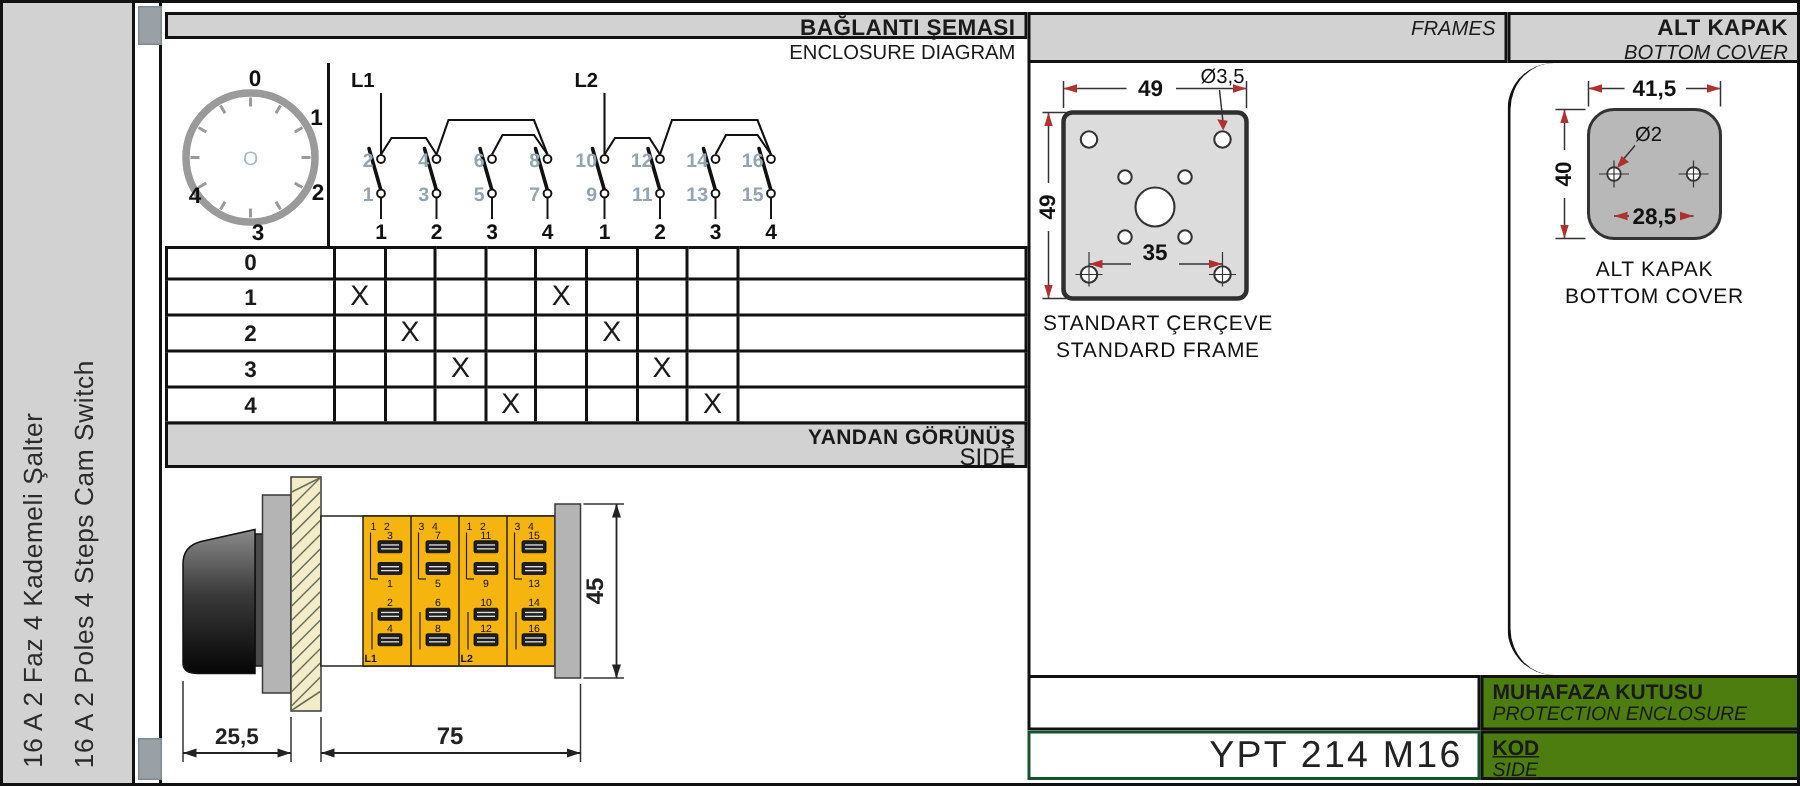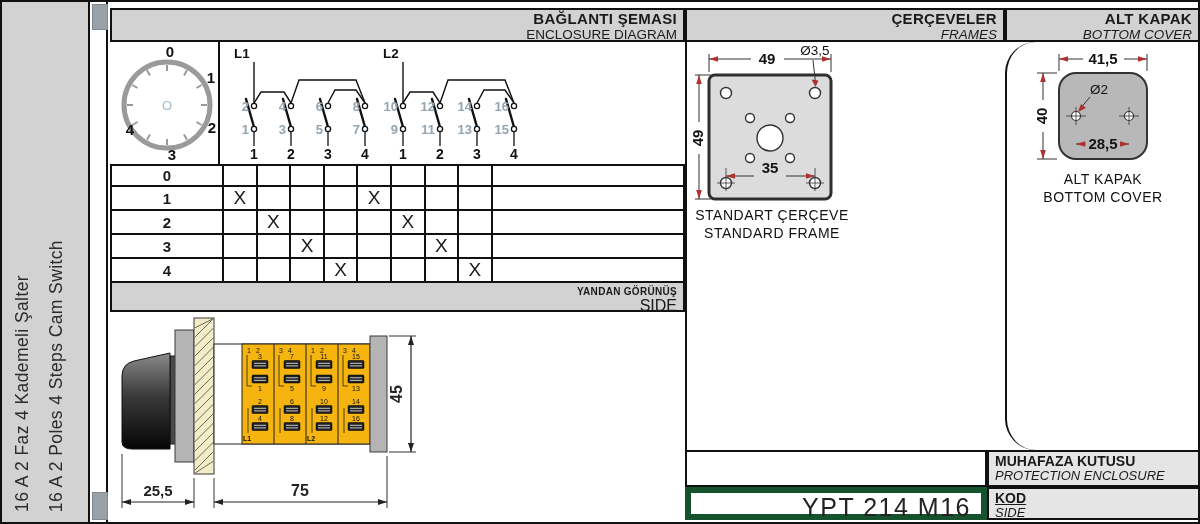--- a/index.html
+++ b/index.html
@@ -18,46 +18,45 @@
   .sec-head{background:#d2d2d2;border:2px solid #111;text-align:right;padding:1px 6px;}
   .sec-head .t{font-weight:bold;font-size:15px;line-height:16px;letter-spacing:.3px;}
   .sec-head .s{font-size:13.5px;line-height:15px;}
   .italic{font-style:italic;}
   
   #swtable{position:absolute;left:108px;top:162px;width:575px;height:114px;border-collapse:collapse;table-layout:fixed;}
   #swtable td{border:2px solid #111;height:19px;padding:0;text-align:center;}
   #swtable td.rowlab{font-weight:bold;font-size:15px;}
   #swtable td.mark{font-size:19px;}
   
-  .foot-gray{background:#e5e5e5;border:2px solid #111;padding:2px 6px;}
+  .foot-gray{background:#4d7c0f;border:2px solid #111;padding:2px 6px;}
   .foot-gray .t{font-weight:bold;font-size:14px;line-height:15px;}
   .foot-gray .s{font-size:13px;line-height:14px;font-style:italic;}
-  #code-value{border:6px solid #14532d;background:#fff;text-align:right;font-size:25px;letter-spacing:1.5px;line-height:29px;padding-right:10px;color:#222;}
+  #code-value{border:2px solid #14532d;background:#fff;text-align:right;font-size:25px;letter-spacing:1.5px;line-height:29px;padding-right:10px;color:#222;}
   .cell-borders{border:2px solid #111;background:#fff;}
 </style>
 </head>
 <body>
 
 <div id="page">
 
   <div class="abs" id="vstrip">
     <span class="vtext" id="vtext-tr">16 A 2 Faz 4 Kademeli Şalter</span>
     <span class="vtext" id="vtext-en">16 A 2 Poles 4 Steps Cam Switch</span>
   </div>
   <div class="abs" id="spine">
     <div class="spine-sq" style="top:2px;height:26px;"></div>
     <div class="spine-sq" style="bottom:2px;height:28px;"></div>
   </div>
 
-  <div class="abs sec-head" style="left:108px;top:6px;width:575px;height:34px;">
+  <div class="abs sec-head" style="left:108px;top:6px;width:575px;height:18px;">
     <div class="t">BAĞLANTI ŞEMASI</div>
     <div class="s">ENCLOSURE DIAGRAM</div>
   </div>
   <div class="abs sec-head" style="left:683px;top:6px;width:320px;height:34px;">
-    <div class="t">ÇERÇEVELER</div>
     <div class="s italic">FRAMES</div>
   </div>
   <div class="abs sec-head" style="left:1003px;top:6px;width:195px;height:34px;">
     <div class="t">ALT KAPAK</div>
     <div class="s italic">BOTTOM COVER</div>
   </div>
 
   <div class="abs" style="left:108px;top:40px;width:110px;height:122px;border-right:2px solid #111;">
     <svg width="108" height="122" viewBox="0 0 108 122">
       <circle cx="57" cy="63" r="43" fill="none" stroke="#9a9a9a" stroke-width="5"></circle>
@@ -248,21 +247,21 @@
           <td class="mark"></td>
           <td class="mark"></td>
           <td class="mark"></td>
           <td class="mark">X</td>
           <td></td>
         </tr>
       </tbody>
   </table>
 
   <div class="abs sec-head" style="left:108px;top:279px;width:575px;height:31px;">
-    <div class="t" style="font-size:10px;line-height:15px;">YANDAN GÖRÜNÜŞ</div>
+    <div class="t" style="font-size:14px;line-height:15px;">YANDAN GÖRÜNÜŞ</div>
     <div class="s" style="font-size:16px;line-height:14px;">SIDE</div>
   </div>
 
   <div class="abs" style="left:108px;top:310px;width:575px;height:208px;">
     <svg width="575" height="208" viewBox="0 0 575 208">
       <defs>
         <linearGradient id="knobGrad" x1="0" y1="0" x2="0" y2="1">
           <stop offset="0" stop-color="#8a8a8a"></stop>
           <stop offset="0.45" stop-color="#3a3a3a"></stop>
           <stop offset="1" stop-color="#050505"></stop>

